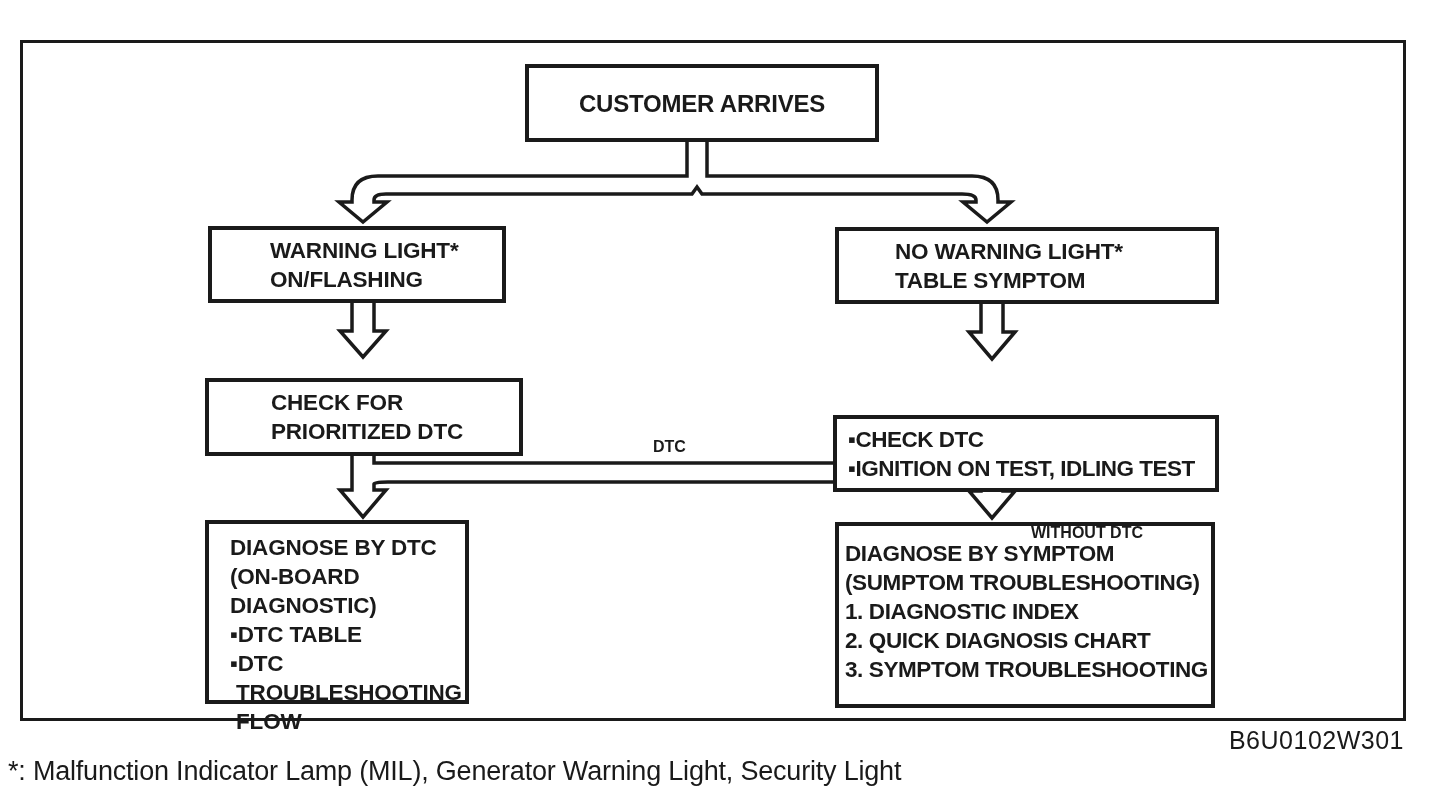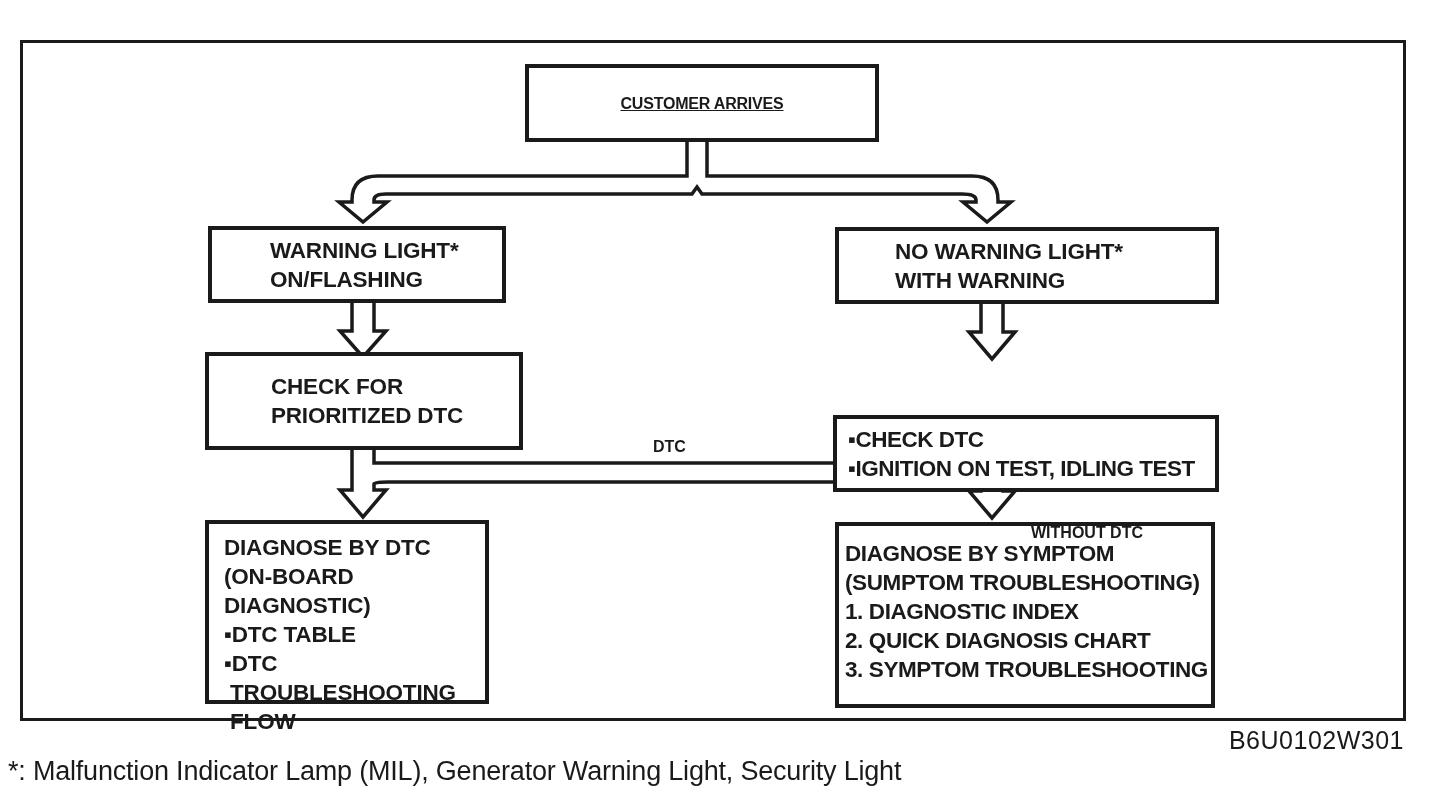--- a/index.html
+++ b/index.html
@@ -35,26 +35,26 @@
     z-index:2;
     border:4px solid var(--ink);
     background:var(--paper);
     display:flex;flex-direction:column;justify-content:center;
     font-weight:700;
     font-size:22.5px;
     line-height:29px;
     letter-spacing:-0.2px;
     white-space:pre-wrap;
   }
-  .n-customer{left:525px;top:64px;width:354px;height:78px;align-items:center;font-size:16px;text-decoration:underline;}
+  .n-customer{left:525px;top:64px;width:354px;height:78px;align-items:center;font-size:24px;}
   .n-warning{left:208px;top:226px;width:298px;height:77px;padding-left:58px;}
   .n-nowarning{left:835px;top:227px;width:384px;height:77px;padding-left:56px;}
-  .n-checkprior{left:205px;top:352px;width:318px;height:98px;padding-left:62px;}
+  .n-checkprior{left:205px;top:378px;width:318px;height:78px;padding-left:62px;}
   .n-checkdtc{left:833px;top:367px;width:386px;height:77px;padding-left:11px;letter-spacing:-0.5px;margin-top:48px;}
-  .n-diagdtc{left:205px;top:520px;width:284px;height:184px;justify-content:flex-start;padding:9px 0 0 15px;}
+  .n-diagdtc{left:205px;top:520px;width:264px;height:184px;justify-content:flex-start;padding:9px 0 0 21px;}
   .n-diagsymptom{left:835px;top:522px;width:380px;height:186px;justify-content:flex-start;padding:13px 0 0 6px;letter-spacing:-0.4px;}
   .edge-label{
     position:absolute;z-index:3;
     font-weight:700;font-size:16px;line-height:26px;
   }
   .lbl-dtc{left:653px;top:434px;}
   .lbl-withoutdtc{left:1031px;top:472px;margin-top:48px;}
   .figure-code{
     position:absolute;z-index:3;
     right:52px;top:726px;
@@ -99,21 +99,21 @@
       L 1003 440 L 981 440 L 981 463
       L 374 463 L 374 435 Z"></path>
   </svg>
 
   <div class="node n-customer">CUSTOMER ARRIVES</div>
 
   <div class="node n-warning">WARNING LIGHT*
 ON/FLASHING</div>
 
   <div class="node n-nowarning">NO WARNING LIGHT*
-WITH WARNING</div>
+TABLE SYMPTOM</div>
 
   <div class="node n-checkprior">CHECK FOR
 PRIORITIZED DTC</div>
 
   <div class="node n-checkdtc">▪CHECK DTC
 ▪IGNITION ON TEST, IDLING TEST</div>
 
   <div class="node n-diagdtc">DIAGNOSE BY DTC
 (ON-BOARD DIAGNOSTIC)
 ▪DTC TABLE

